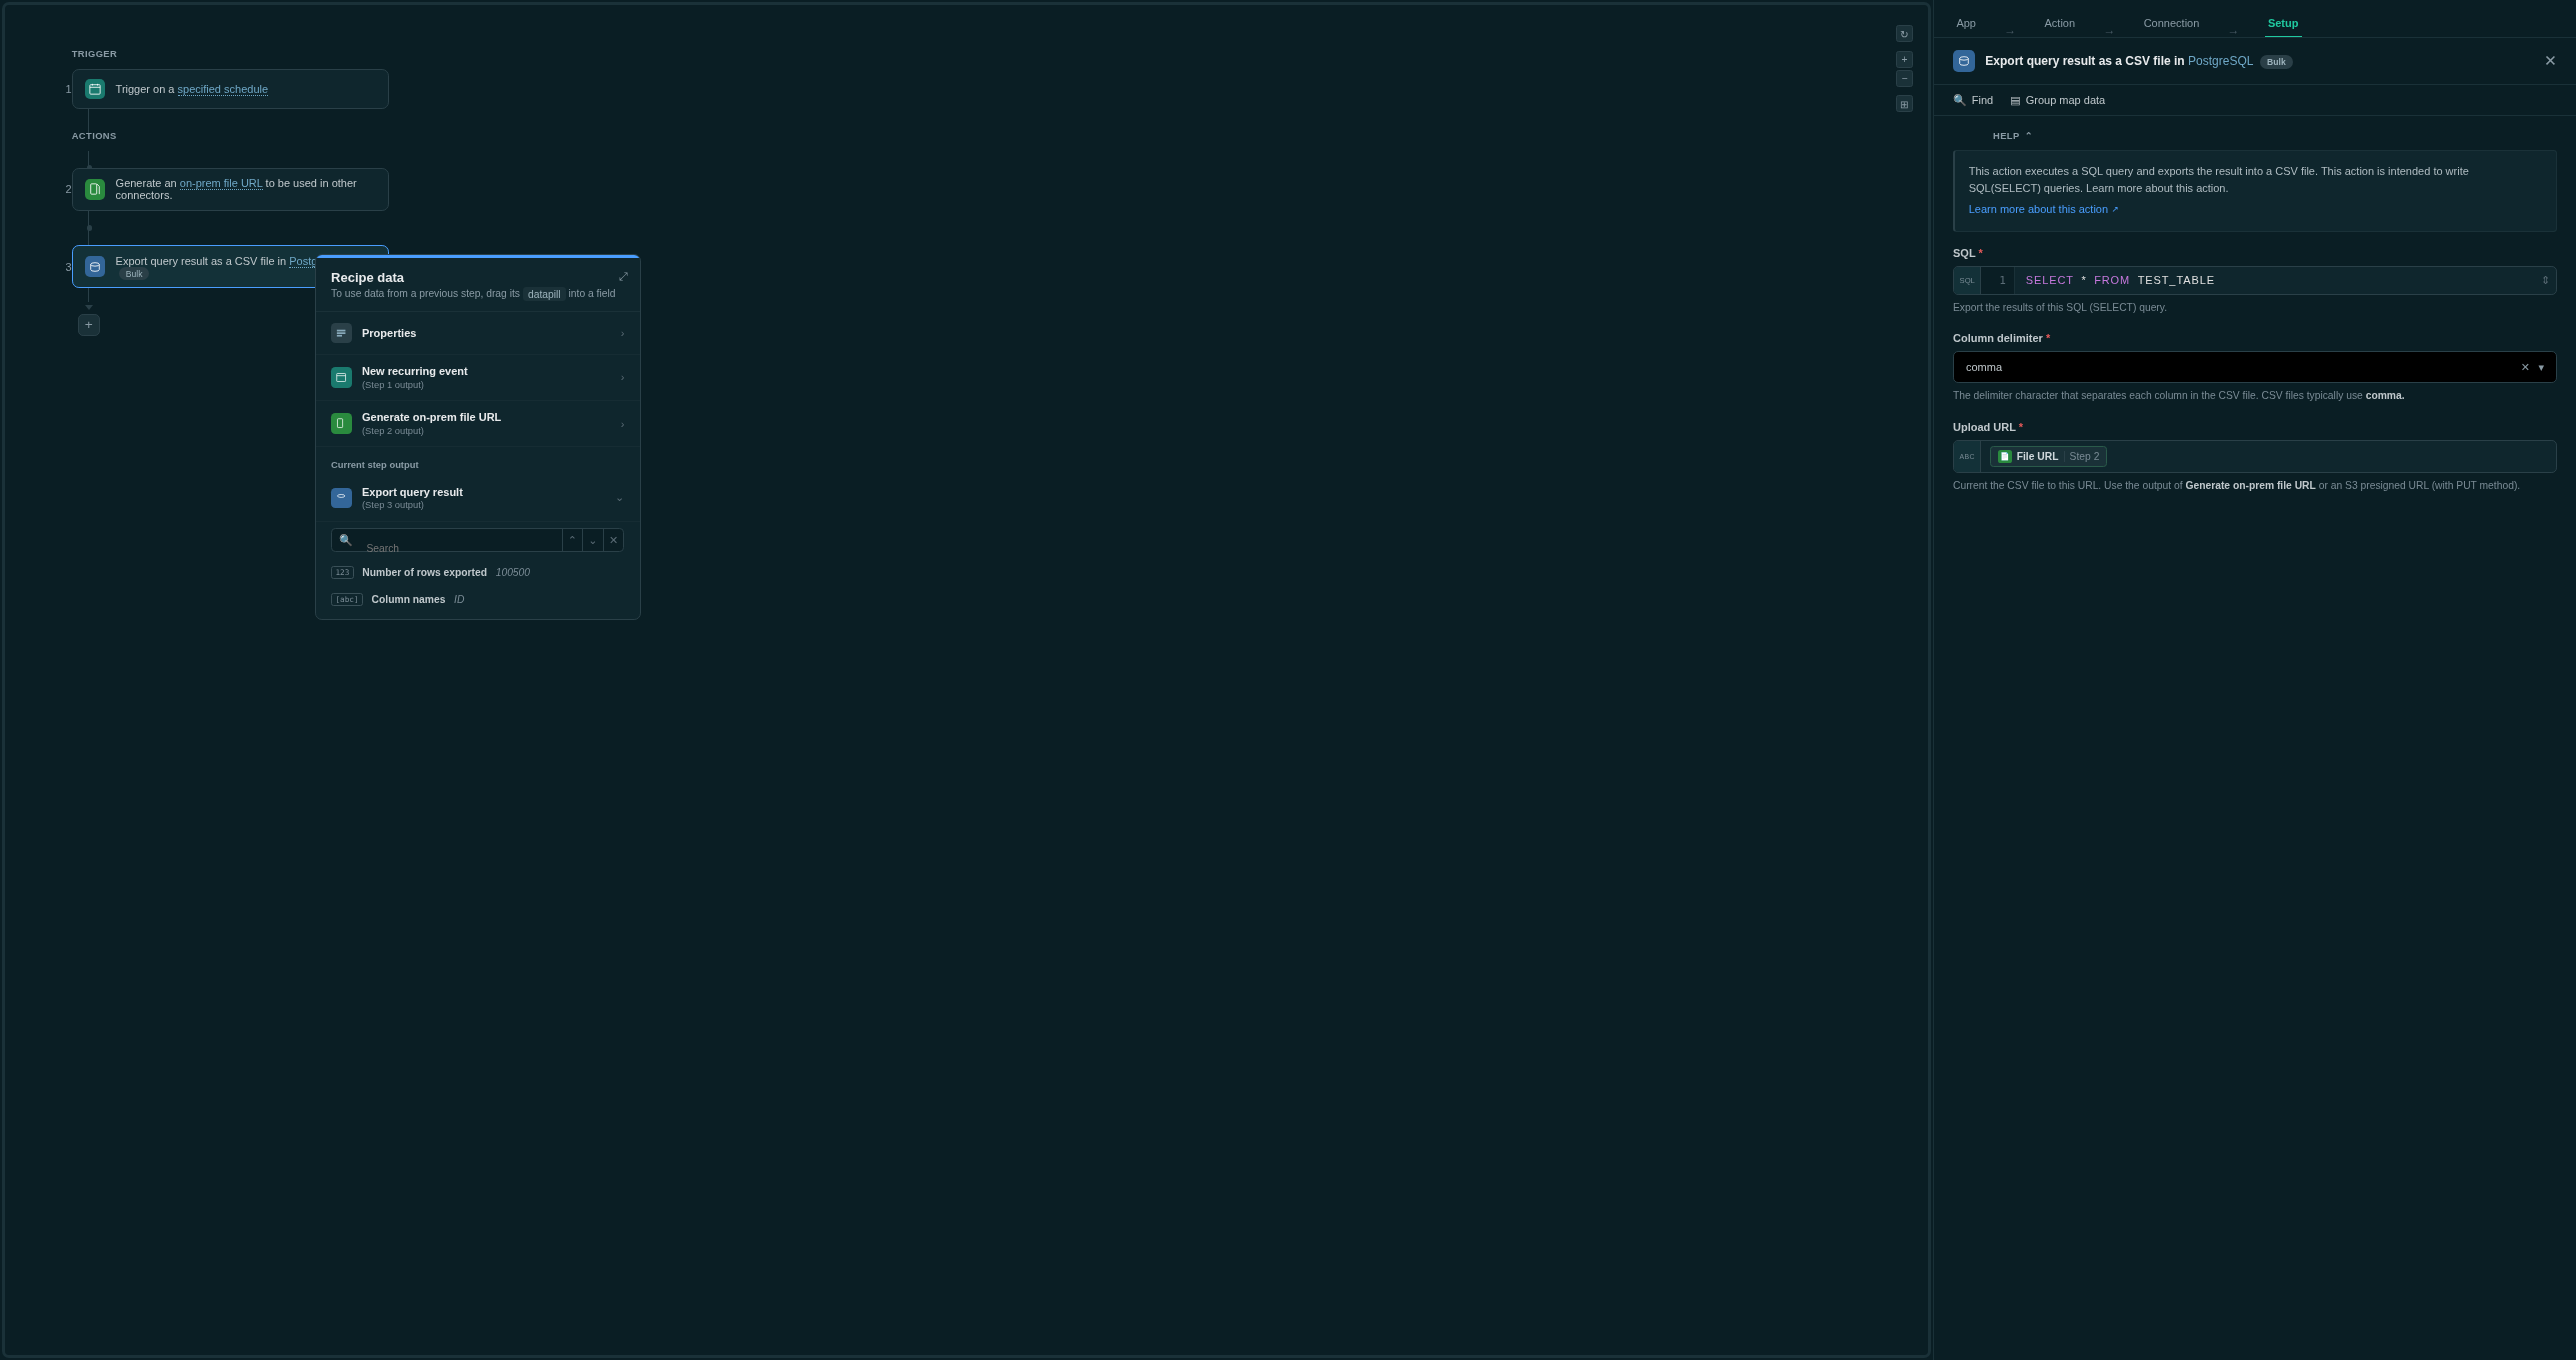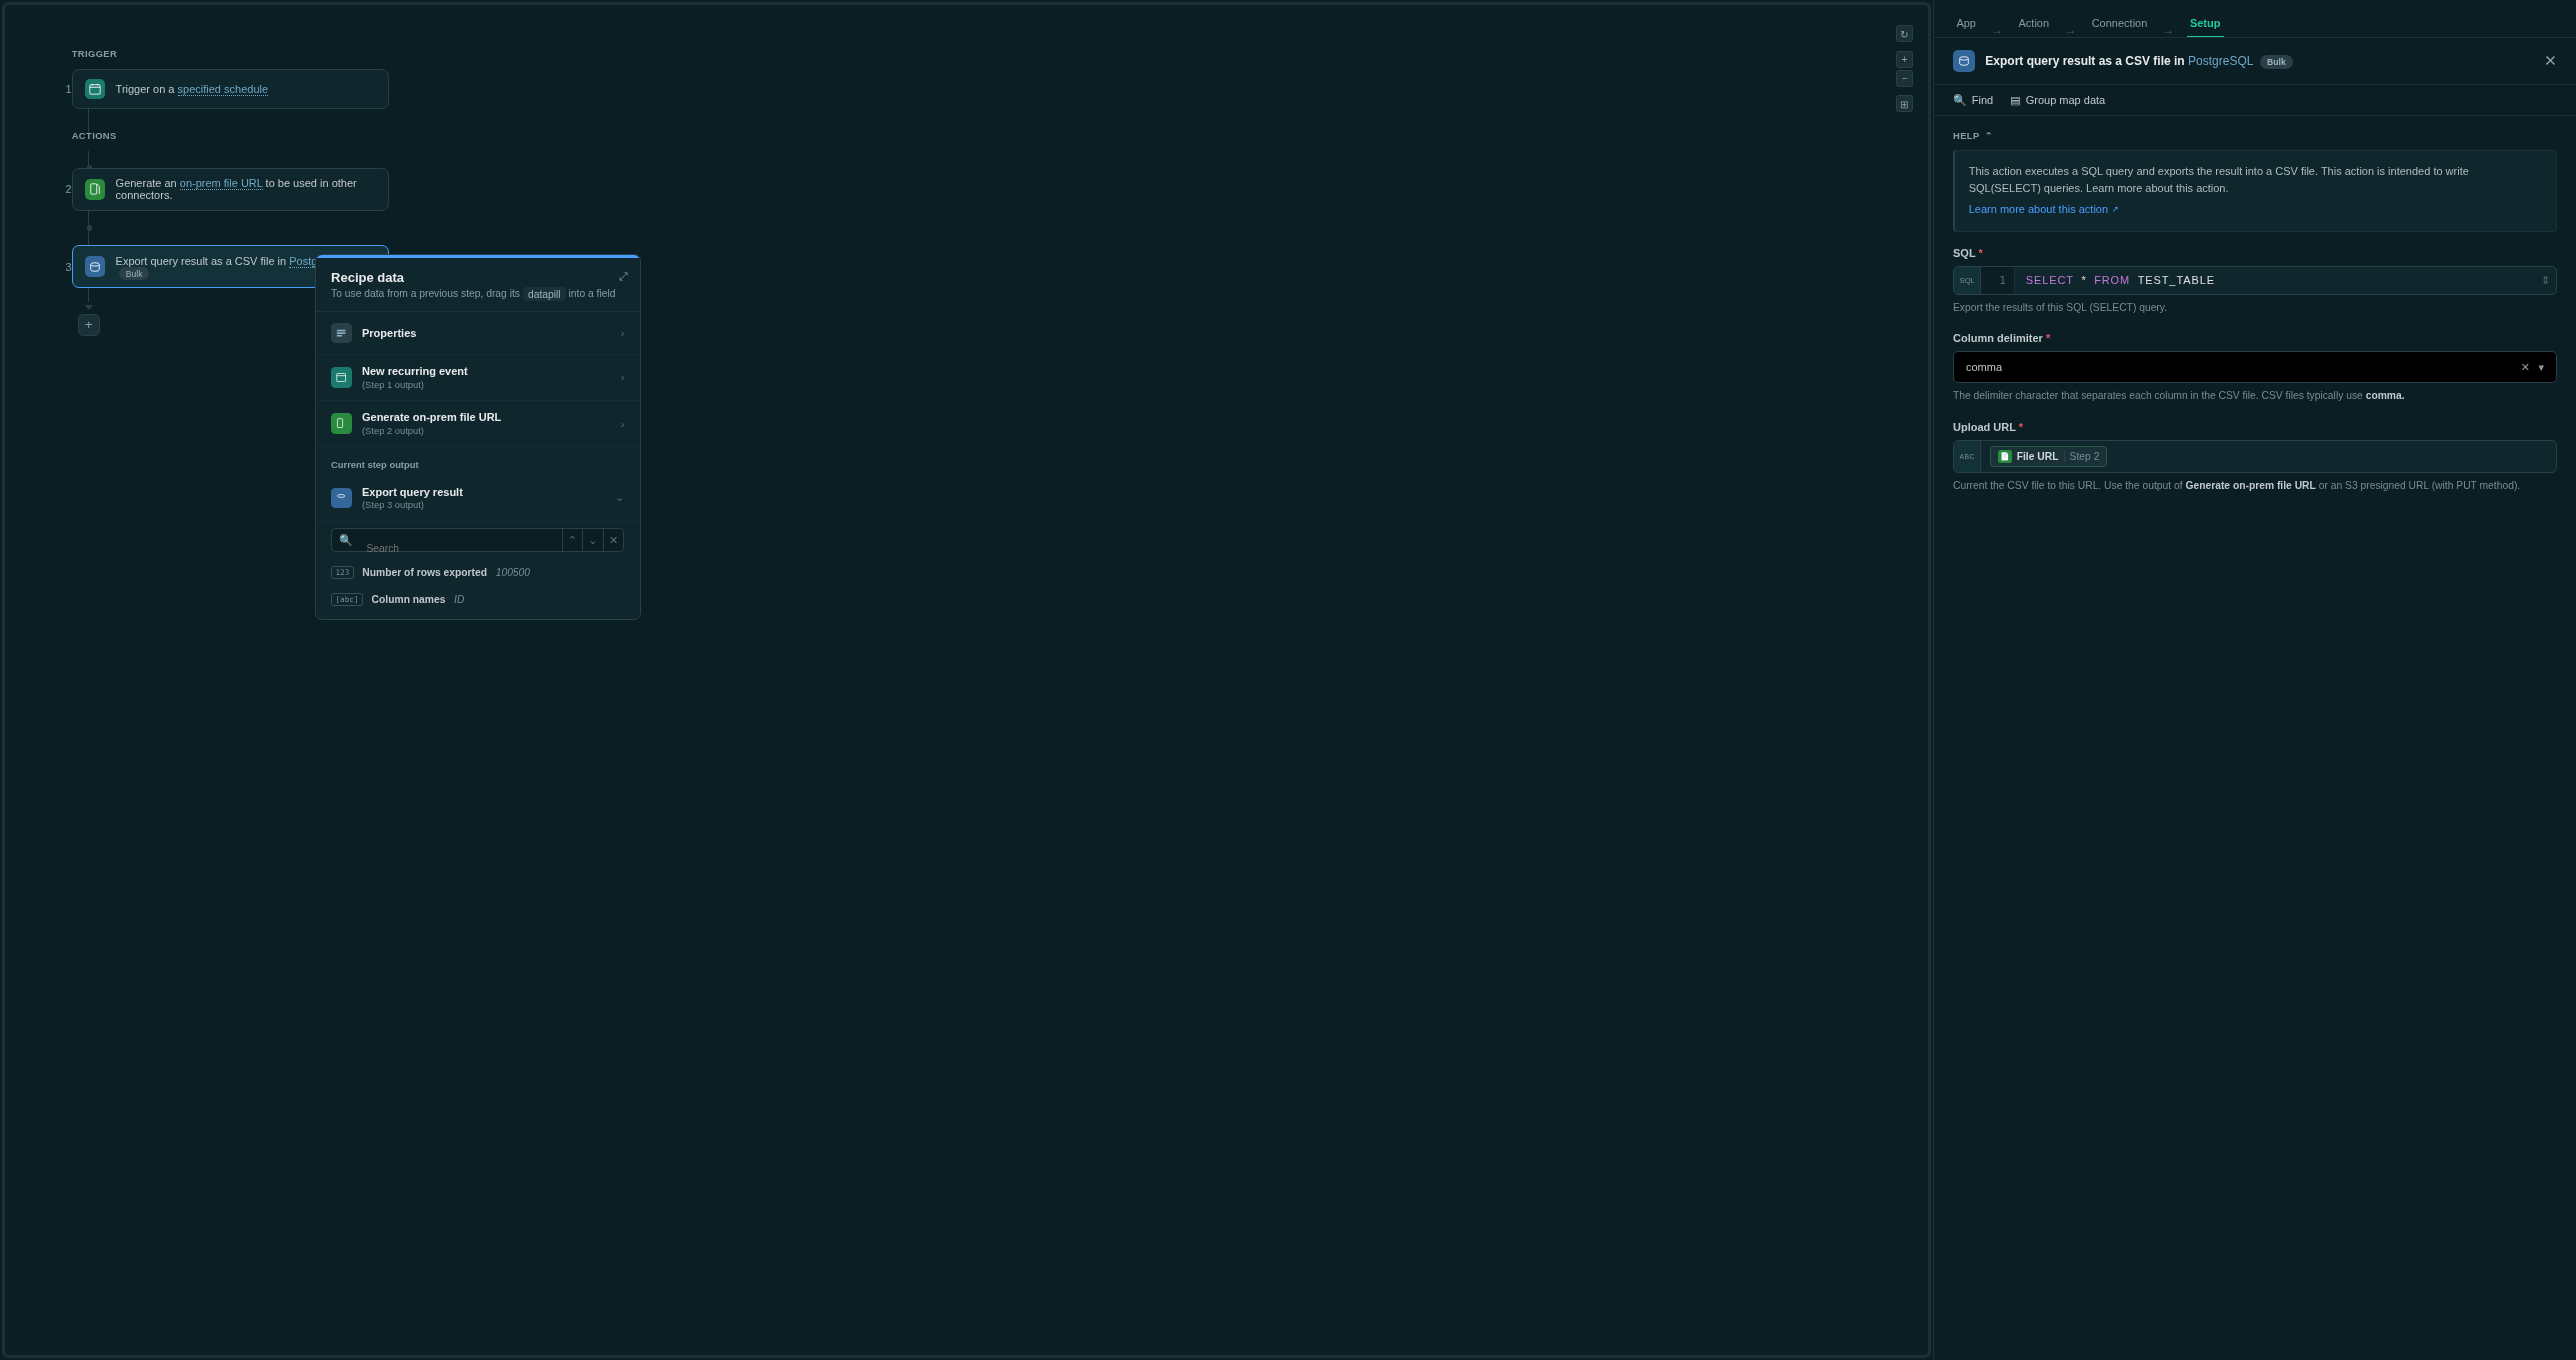--- a/index.html
+++ b/index.html
@@ -55,39 +55,39 @@
 .recipe-search-ctrl { width: 20.6px; text-align: center; color: #5a6b75; cursor: pointer; border-left: 0.9px solid #2a4048; height: 100%; display: flex; align-items: center; justify-content: center; }
 .recipe-search-icon { color: #5a6b75; padding: 0 6.9px; }
 
 .output-row { padding: 6.9px 15.4px; display: flex; align-items: center; gap: 8.6px; font-size: 10.3px; }
 .type-badge { font-size: 7.7px; padding: 0.9px 3.4px; border: 0.9px solid #3a5058; border-radius: 2.6px; color: #7a8b95; font-family: monospace; }
 .output-label { color: #c0c8cc; font-weight: 600; }
 .output-val { color: #7a8b95; font-style: italic; }
 
 
 .right-panel { width: 643px; background: #0a1e24; border-left: 0.9px solid #1a3138; display: flex; flex-direction: column; }
-.tabs { display: flex; align-items: flex-end; padding: 10.3px 19px 0; border-bottom: 0.9px solid #1a3138; gap: 5px; }
+.tabs { display: flex; align-items: flex-end; padding: 10.3px 19px 0; border-bottom: 0.9px solid #1a3138; gap: 18px; }
 .tab { padding: 6.9px 3.4px; font-size: 11px; color: #8a9ba5; cursor: pointer; border-bottom: 1.7px solid transparent; }
 .tab.active { color: #20c9a0; border-bottom-color: #20c9a0; font-weight: 600; }
 .tab-arrow { color: #4a5b65; font-size: 12px; margin: 0 6.9px; }
 
 .panel-header { padding: 12px 19px; display: flex; align-items: center; gap: 10.3px; border-bottom: 0.9px solid #1a3138; }
 .panel-header-icon { width: 22px; height: 22px; border-radius: 5.1px; background: #336699; display: flex; align-items: center; justify-content: center; }
 .panel-header-text { flex: 1; font-size: 12px; color: #e8eaec; font-weight: 600; }
 .panel-header-text .linked { color: #6fa8c7; font-weight: 400; }
 .close-x { color: #8a9ba5; cursor: pointer; font-size: 15.4px; }
 
 .toolbar { padding: 8.6px 19px; display: flex; align-items: center; gap: 17px; border-bottom: 0.9px solid #1a3138; font-size: 11px; }
 .tool-item { display: flex; align-items: center; gap: 5.1px; color: #c0c8cc; cursor: pointer; }
 .tool-icon { font-size: 11px; }
 
 .panel-body { padding: 13.7px 19px; overflow-y: auto; flex: 1; }
 
 .help-section { margin-bottom: 15.4px; }
-.help-toggle { font-size: 9.4px; font-weight: 700; letter-spacing: 0.4px; color: #8a9ba5; cursor: pointer; display: flex; align-items: center; gap: 5.1px; margin-bottom: 8.6px; }
+.help-toggle { font-size: 9.4px; font-weight: 700; letter-spacing: 0.4px; color: #8a9ba5; cursor: pointer; display: flex; align-items: center; gap: 5.1px; margin-bottom: 8.6px; margin-left: 40px; }
 .help-box { background: #0f262d; border: 0.9px solid #1a3138; border-left: 2.6px solid #2a4048; padding: 12px 13.7px; font-size: 11px; color: #b0bcc2; line-height: 1.6; border-radius: 3.4px; }
 .learn-link { color: #4a9eff; cursor: pointer; display: inline-flex; align-items: center; gap: 3.4px; margin-top: 3.4px; }
 .ext-icon { font-size: 8.6px; }
 
 .form-field { margin-bottom: 17px; }
 .field-label { font-size: 11px; color: #c0c8cc; font-weight: 600; margin-bottom: 6.9px; display: block; }
 .field-label .req { color: #e85a5a; }
 
 .sql-input { display: flex; background: #0f262d; border: 0.9px solid #2a4048; border-radius: 5.1px; overflow: hidden; }
 .sql-mode-icon { width: 27.4px; background: #133138; border-right: 0.9px solid #2a4048; display: flex; align-items: center; justify-content: center; color: #7a8b95; font-size: 7.7px; }

